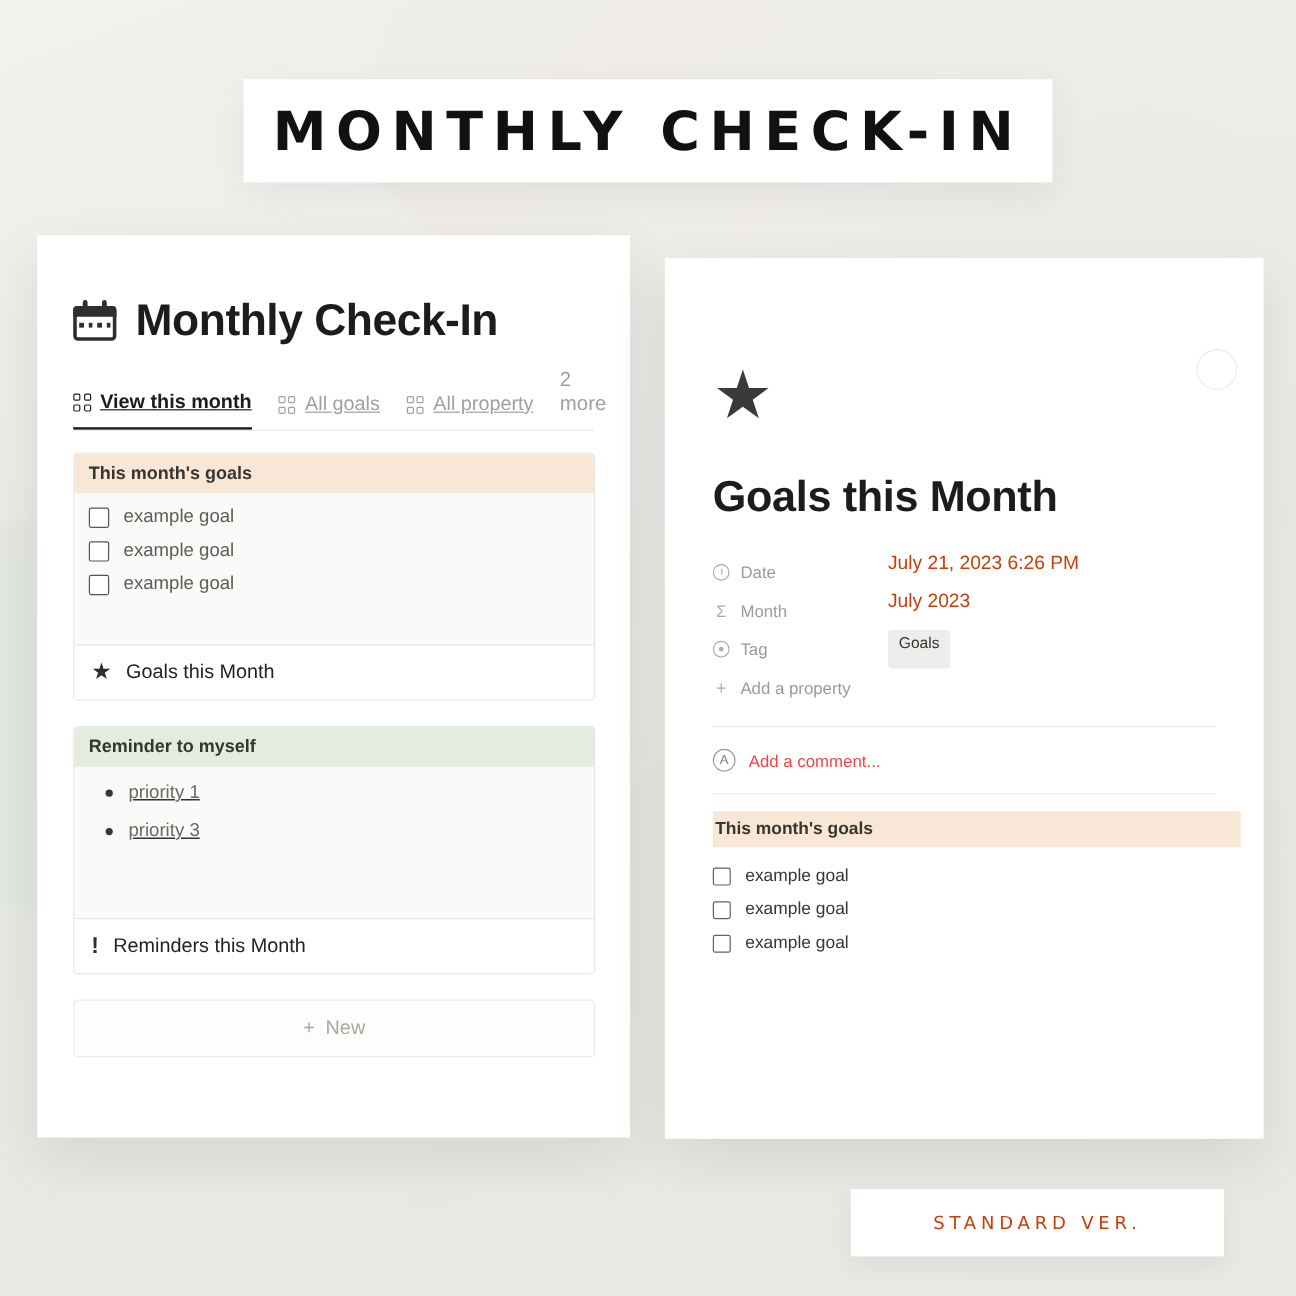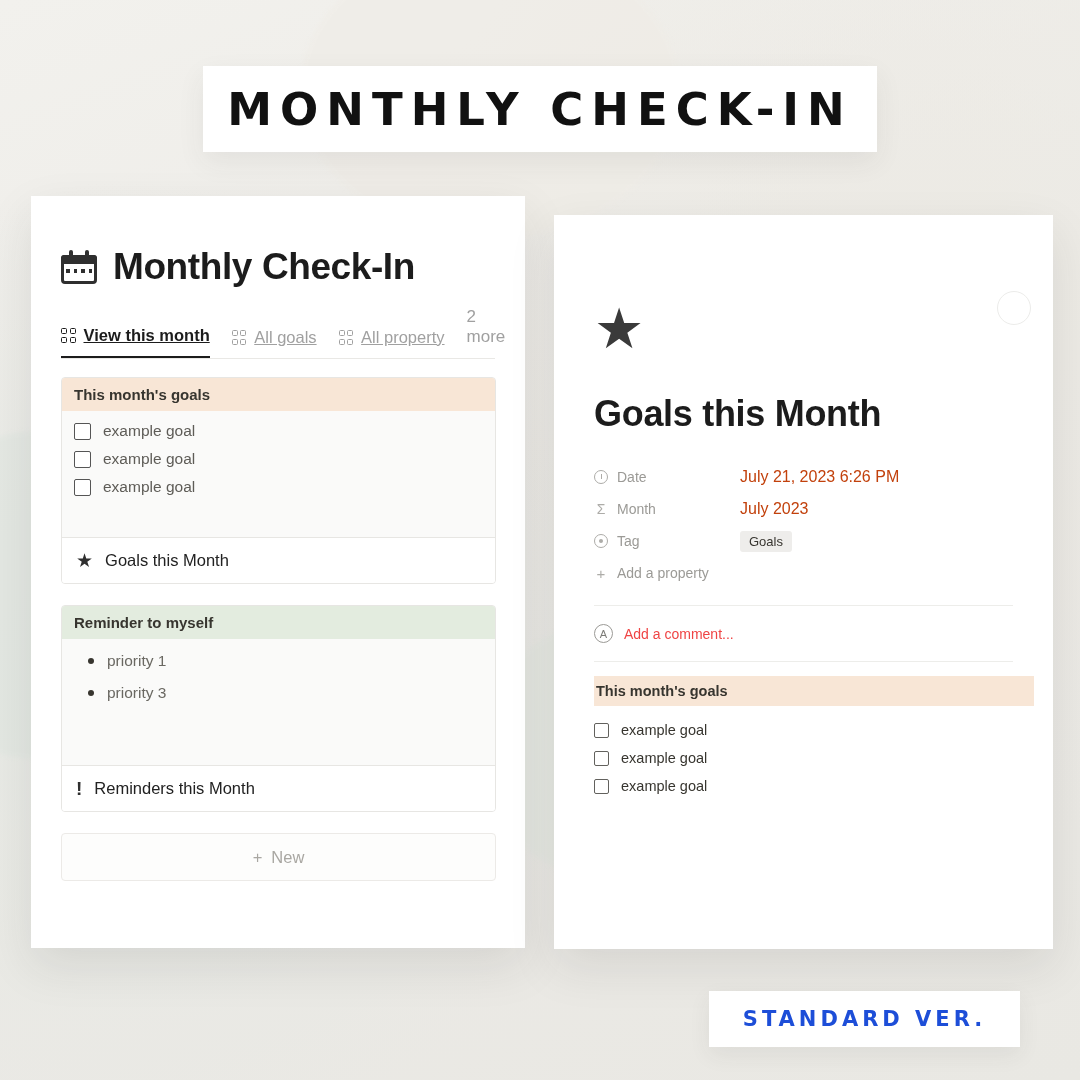--- a/index.html
+++ b/index.html
@@ -60,24 +60,24 @@
     top: 991px;
     width: 311px;
     height: 56px;
     background: #ffffff;
     display: flex;
     align-items: center;
     justify-content: center;
     box-shadow: 0 8px 22px rgba(60,60,60,.07);
   }
   .ver-banner .txt {
-    font-size: 21px;
-    font-weight: 700;
+    font-size: 15px;
+    font-weight: 400;
     letter-spacing: 4px;
-    color: #1d4ed8;
+    color: #c2410c;
     font-family: "DejaVu Sans", sans-serif;
   }
 
   
   .window-left {
     position: absolute;
     left: 31px;
     top: 196px;
     width: 494px;
     height: 752px;
@@ -165,21 +165,21 @@
   .band-green { background: #e3ecdf; }
   .card-body { padding: 6px 12px 18px 12px; min-height: 126px; }
 
   .check-row { display: flex; align-items: center; gap: 12px; padding: 5px 0; }
   .check-box {
     width: 17px; height: 17px;
     border: 1.8px solid #555; border-radius: 2px; background: #fff;
   }
   .check-label { font-size: 15.5px; color: #5e5c57; }
 
-  .bullet-row { display: flex; align-items: center; gap: 13px; padding: 7px 0 7px 14px; }
+  .bullet-row { display: flex; align-items: center; gap: 13px; padding: 7px 0 7px 14px; text-decoration: underline; }
   .bullet-dot { width: 6px; height: 6px; border-radius: 50%; background: #37352f; }
   .bullet-label { font-size: 15.5px; color: #6a6862; }
 
   .card-footer {
     border-top: 1px solid #e7e6e3;
     background: #ffffff;
     display: flex;
     align-items: center;
     gap: 12px;
     padding: 13px 14px;
@@ -219,21 +219,21 @@
     position: absolute; right: 22px; top: -10px;
     width: 34px; height: 34px; border: 1.5px solid #ececea; border-radius: 50%;
   }
   .big-star { font-size: 56px; color: #3a3a3a; line-height: 1; margin-top: 86px; }
   .doc-title {
     font-size: 36px; font-weight: 700; color: #1c1c1c;
     margin-top: 36px; letter-spacing: -.3px;
   }
 
   .props { margin-top: 26px; }
-  .prop-row { display: flex; align-items: center; height: 32px; }
+  .prop-row { display: flex; height: 32px; }
   .prop-key {
     display: flex; align-items: center; gap: 9px;
     width: 146px; color: #9b9a96; font-size: 14px;
   }
   .prop-val { font-size: 16px; color: #c2410c; }
   .prop-pill {
     font-size: 13px; color: #37352f; background: #eeedeb;
     padding: 3px 9px; border-radius: 3px;
   }
   .tiny-circ {

